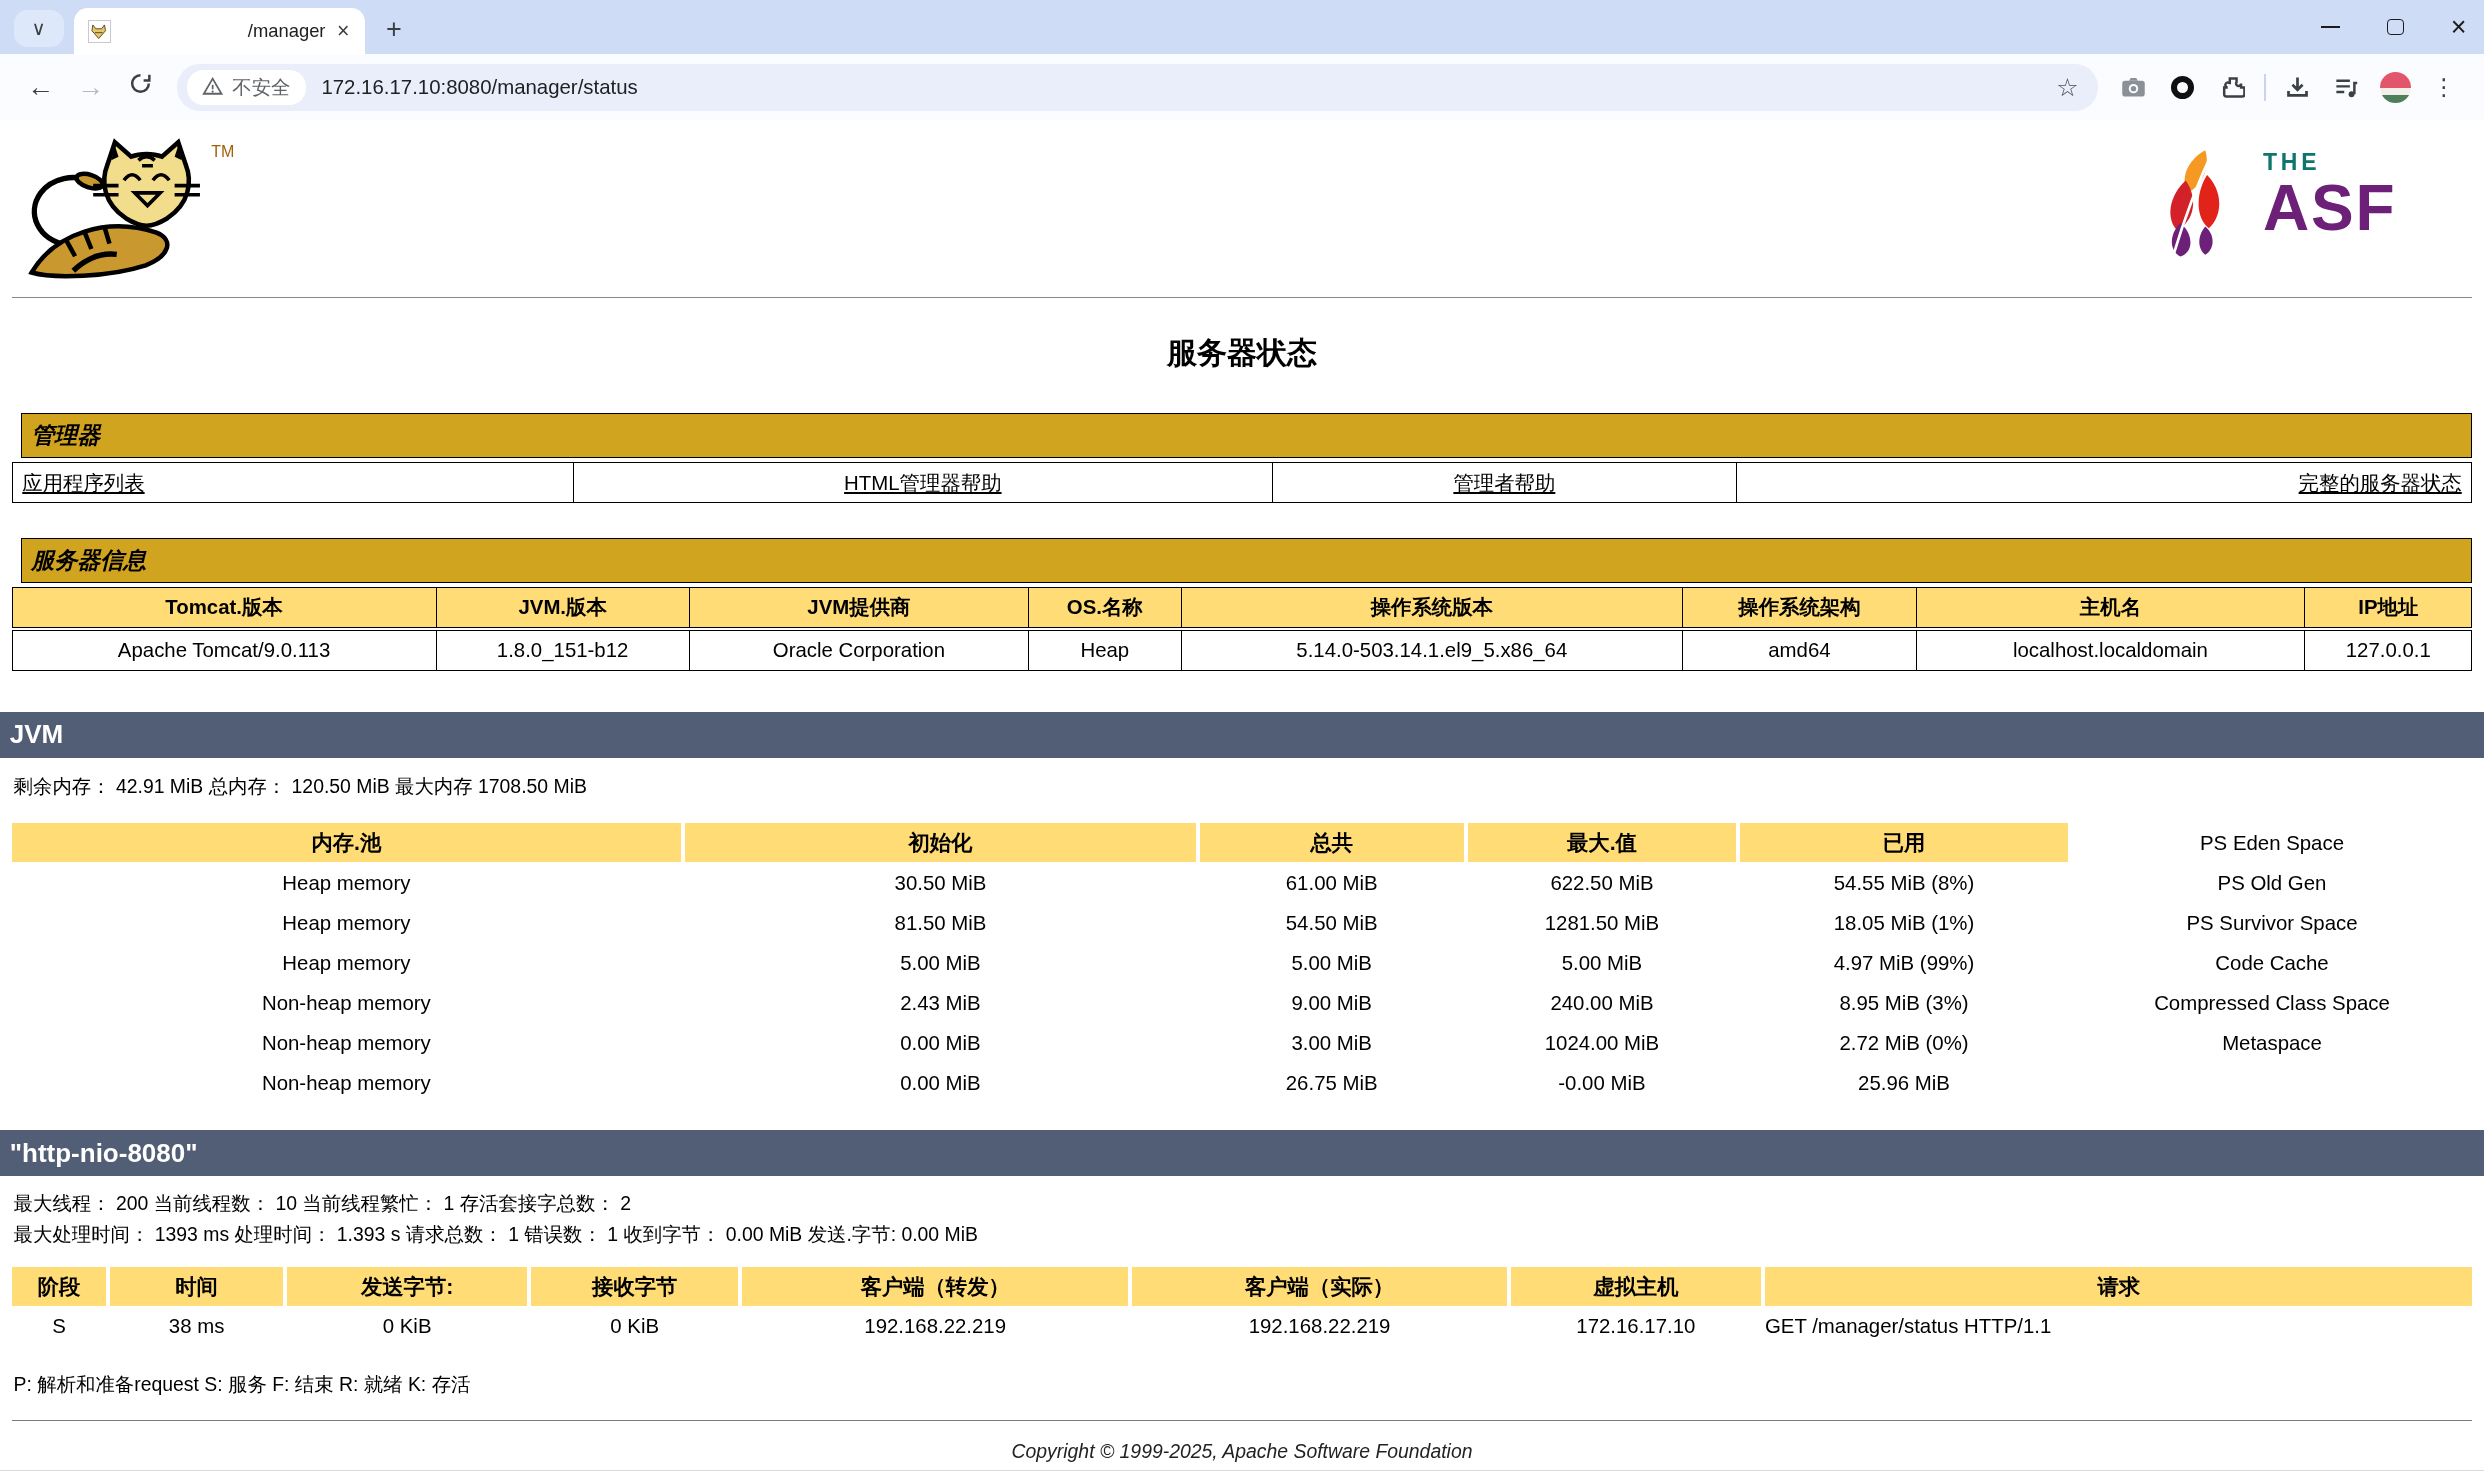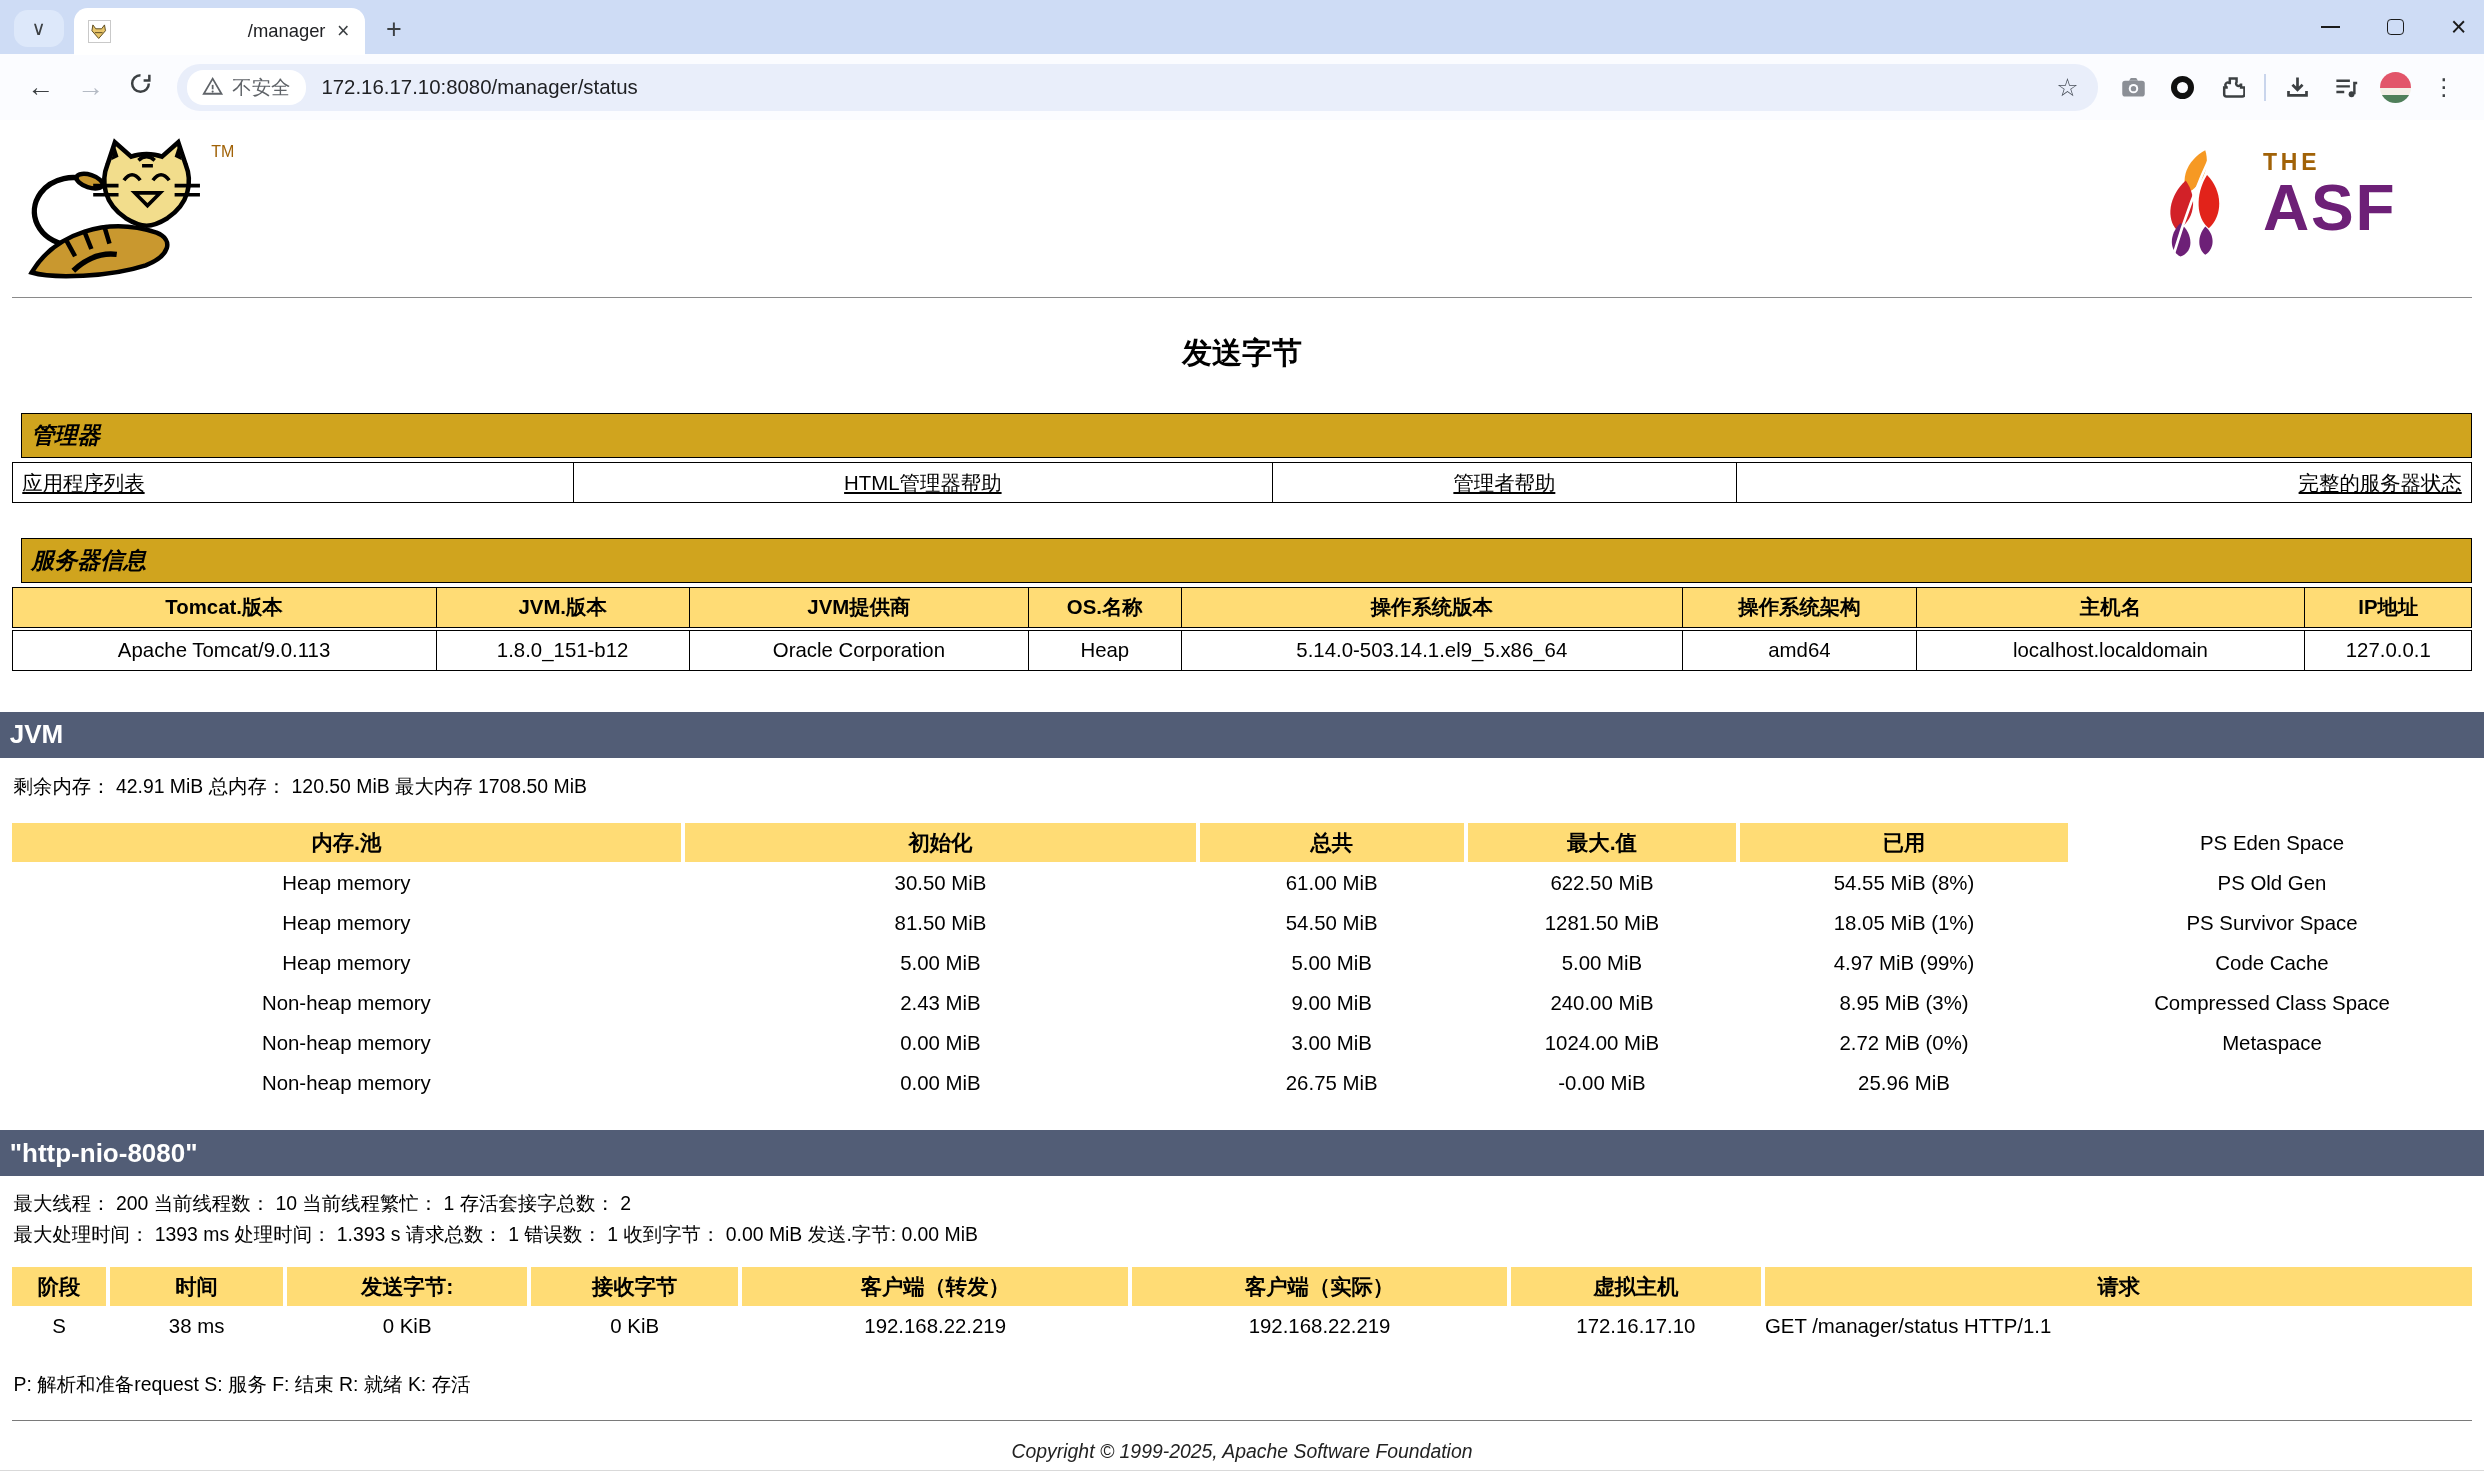--- a/index.html
+++ b/index.html
@@ -45,21 +45,21 @@
   .kebab { font-size:23px; color:#3c4043; }
 
   
   .content { padding:0; }
   .logo-row { display:flex; justify-content:space-between; align-items:flex-start;
     padding:17.5px 19.4px 5.8px 19.4px; }
   .tomcat-wrap { display:flex; align-items:flex-start; }
   .tm { font-size:16px; color:#a16207; margin:5.8px 0 0 1.9px; }
   .asf-wrap { display:flex; align-items:flex-start; gap:5.8px; padding-right:68px; margin-top:7.8px; }
   .asf-text { display:flex; flex-direction:column; line-height:1; margin-top:5.8px; }
-  .asf-the { color:#a16207; font-size:23px; letter-spacing:3.9px; font-weight:bold; }
+  .asf-the { color:#0f766e; font-size:23px; letter-spacing:3.9px; font-weight:bold; }
   .asf-name { color:#6d2077; font-size:64px; font-weight:bold; letter-spacing:1.9px; margin-top:1.9px; }
   .top-rule { border-top:1.9px solid #8a8a8a; margin:3.9px 11.6px 0 11.6px; }
 
   .page-title { text-align:center; font-size:30px; font-weight:bold; margin:35px 0 39px 0; }
 
   .tbl { margin:0 11.6px; }
   .gold-bar { background:#d0a41e; border:1.9px solid #000; height:45px; display:flex;
     align-items:center; padding:0 9.7px; font-size:23px; font-weight:bold; font-style:italic;margin-left:9px; }
   .brow { display:grid; border:1.9px solid #000; margin-top:3.9px; }
   .brow > div, .brow > a { border-left:1.9px solid #000; display:flex; align-items:center;
@@ -210,21 +210,21 @@
         <path d="M70 8 C50 50 34 96 22 138" fill="none" stroke="#fff" stroke-width="3"></path>
       </svg>
       <div class="asf-text">
         <span class="asf-the">THE</span>
         <span class="asf-name">ASF</span>
       </div>
     </div>
   </div>
   <div class="top-rule"></div>
 
-  <div class="page-title">发送字节</div>
+  <div class="page-title">服务器状态</div>
 
   <div class="tbl">
     <div class="gold-bar">管理器</div>
     <div class="brow mgr-row">
       <a href="#">应用程序列表</a>
       <a href="#">HTML管理器帮助</a>
       <a href="#">管理者帮助</a>
       <a href="#">完整的服务器状态</a>
     </div>
   </div>

